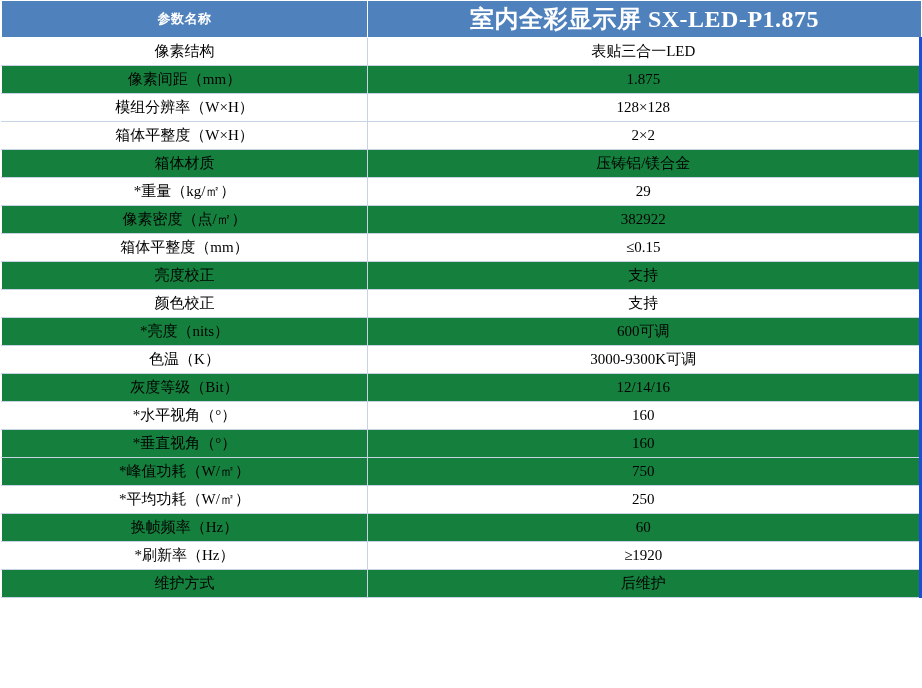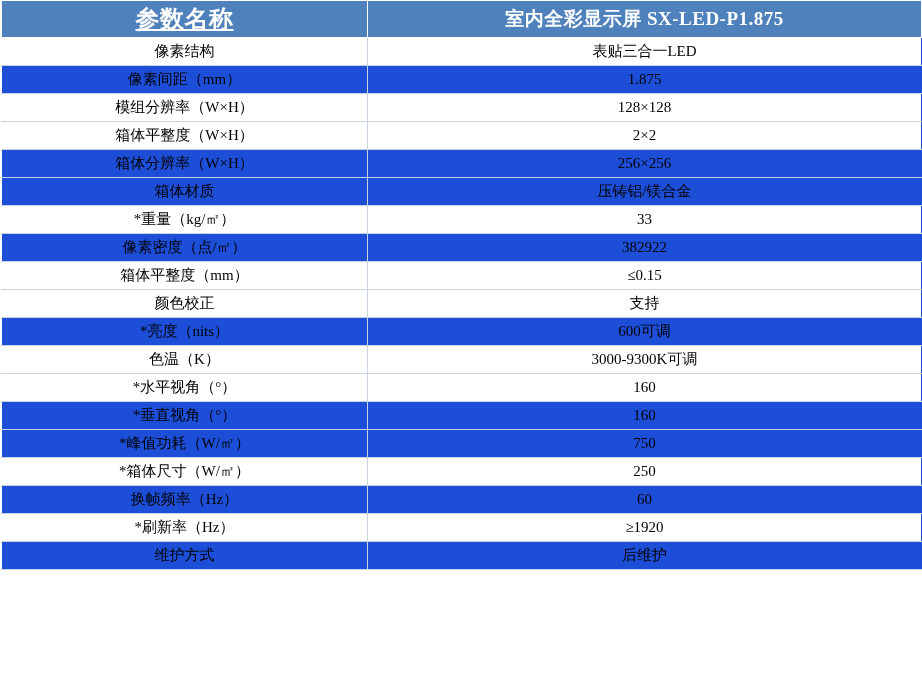--- a/index.html
+++ b/index.html
@@ -25,48 +25,47 @@
     background: #4f81bd;
     color: #ffffff;
     font-weight: bold;
     font-size: 19px;
     height: 34px;
     text-align: center;
     border: 1px solid #ffffff;
     letter-spacing: 0.5px;
   }
   .spec-table th.header-name {
-    font-size: 24px;
-    text-decoration: underline;
+    font-size: 13px;
   }
   .spec-table th.header-value {
-    font-size: 19px;
+    font-size: 24px;
   }
   .spec-table td {
     height: 27px;
     text-align: center;
     vertical-align: middle;
     font-size: 15px;
     color: #000000;
     border: 1px solid #c8d4e4;
     padding: 0 4px;
     line-height: 1.1;
   }
   .spec-table tr.odd td {
     background: #ffffff;
   }
   .spec-table tr.even td {
-    background: #1d4ed8;
+    background: #15803d;
     margin-left: 37px;
   }
   .spec-table td.cell-name {
     border-left: 1px solid #ffffff;
   }
   .spec-table td.cell-value {
-    border-right: 1px solid #1d4ed8;
+    border-right: 6px solid #1d4ed8;
   }
 </style>
 </head>
 <body>
 
 <table class="spec-table">
   <colgroup>
     <col class="col-name">
     <col class="col-value">
   </colgroup>
@@ -87,65 +86,69 @@
       </tr>
       <tr class="odd">
         <td class="cell-name">模组分辨率（W×H）</td>
         <td class="cell-value">128×128</td>
       </tr>
       <tr class="odd">
         <td class="cell-name">箱体平整度（W×H）</td>
         <td class="cell-value">2×2</td>
       </tr>
       <tr class="even">
-        <td class="cell-name">箱体分辨率（W×H）</td>
-        <td class="cell-value">256×256</td>
-      </tr>
-      <tr class="even">
         <td class="cell-name">箱体材质</td>
         <td class="cell-value">压铸铝/镁合金</td>
       </tr>
       <tr class="odd">
         <td class="cell-name">*重量（kg/㎡）</td>
-        <td class="cell-value">33</td>
+        <td class="cell-value">29</td>
       </tr>
       <tr class="even">
         <td class="cell-name">像素密度（点/㎡）</td>
         <td class="cell-value">382922</td>
       </tr>
       <tr class="odd">
         <td class="cell-name">箱体平整度（mm）</td>
         <td class="cell-value">≤0.15</td>
+      </tr>
+      <tr class="even">
+        <td class="cell-name">亮度校正</td>
+        <td class="cell-value">支持</td>
       </tr>
       <tr class="odd">
         <td class="cell-name">颜色校正</td>
         <td class="cell-value">支持</td>
       </tr>
       <tr class="even">
         <td class="cell-name">*亮度（nits）</td>
         <td class="cell-value">600可调</td>
       </tr>
       <tr class="odd">
         <td class="cell-name">色温（K）</td>
         <td class="cell-value">3000-9300K可调</td>
+      </tr>
+      <tr class="even">
+        <td class="cell-name">灰度等级（Bit）</td>
+        <td class="cell-value">12/14/16</td>
       </tr>
       <tr class="odd">
         <td class="cell-name">*水平视角（°）</td>
         <td class="cell-value">160</td>
       </tr>
       <tr class="even">
         <td class="cell-name">*垂直视角（°）</td>
         <td class="cell-value">160</td>
       </tr>
       <tr class="even">
         <td class="cell-name">*峰值功耗（W/㎡）</td>
         <td class="cell-value">750</td>
       </tr>
       <tr class="odd">
-        <td class="cell-name">*箱体尺寸（W/㎡）</td>
+        <td class="cell-name">*平均功耗（W/㎡）</td>
         <td class="cell-value">250</td>
       </tr>
       <tr class="even">
         <td class="cell-name">换帧频率（Hz）</td>
         <td class="cell-value">60</td>
       </tr>
       <tr class="odd">
         <td class="cell-name">*刷新率（Hz）</td>
         <td class="cell-value">≥1920</td>
       </tr>

